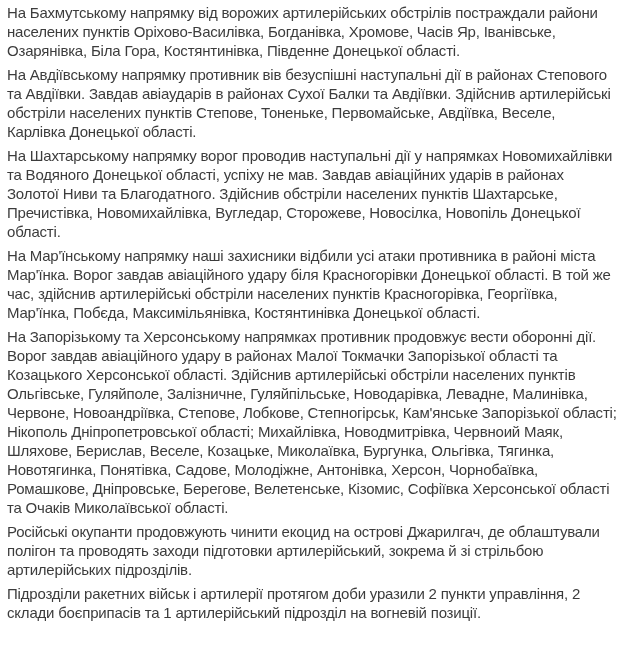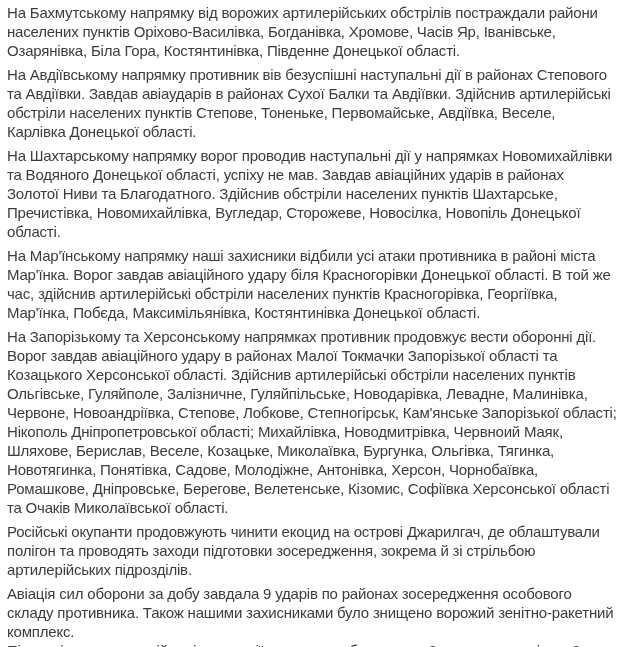--- a/index.html
+++ b/index.html
@@ -30,16 +30,15 @@
 </style>
 </head>
 <body>
 
 <div class="report">
   <p>На Бахмутському напрямку від ворожих артилерійських обстрілів постраждали райони населених пунктів Оріхово-Василівка, Богданівка, Хромове, Часів Яр, Іванівське, Озарянівка, Біла Гора, Костянтинівка, Південне Донецької області.</p>
   <p>На Авдіївському напрямку противник вів безуспішні наступальні дії в районах Степового та Авдіївки. Завдав авіаударів в районах Сухої Балки та Авдіївки. Здійснив артилерійські обстріли населених пунктів Степове, Тоненьке, Первомайське, Авдіївка, Веселе, Карлівка Донецької області.</p>
   <p>На Шахтарському напрямку ворог проводив наступальні дії у напрямках Новомихайлівки та Водяного Донецької області, успіху не мав. Завдав авіаційних ударів в районах Золотої Ниви та Благодатного. Здійснив обстріли населених пунктів Шахтарське, Пречистівка, Новомихайлівка, Вугледар, Сторожеве, Новосілка, Новопіль Донецької області.</p>
   <p>На Мар'їнському напрямку наші захисники відбили усі атаки противника в районі міста Мар'їнка. Ворог завдав авіаційного удару біля Красногорівки Донецької області. В той же час, здійснив артилерійські обстріли населених пунктів Красногорівка, Георгіївка, Мар'їнка, Побєда, Максимільянівка, Костянтинівка Донецької області.</p>
   <p>На Запорізькому та Херсонському напрямках противник продовжує вести оборонні дії. Ворог завдав авіаційного удару в районах Малої Токмачки Запорізької області та Козацького Херсонської області. Здійснив артилерійські обстріли населених пунктів Ольгівське, Гуляйполе, Залізничне, Гуляйпільське, Новодарівка, Левадне, Малинівка, Червоне, Новоандріївка, Степове, Лобкове, Степногірськ, Кам'янське Запорізької області; Нікополь Дніпропетровської області; Михайлівка, Новодмитрівка, Червноий Маяк, Шляхове, Берислав, Веселе, Козацьке, Миколаївка, Бургунка, Ольгівка, Тягинка, Новотягинка, Понятівка, Садове, Молодіжне, Антонівка, Херсон, Чорнобаївка, Ромашкове, Дніпровське, Берегове, Велетенське, Кізомис, Софіївка Херсонської області та Очаків Миколаївської області.</p>
-  <p>Російські окупанти продовжують чинити екоцид на острові Джарилгач, де облаштували полігон та проводять заходи підготовки зосередження, зокрема й зі стрільбою артилерійських підрозділів.</p>
-  <p class="joined">Авіація сил оборони за добу завдала 9 ударів по районах зосередження особового складу противника. Також нашими захисниками було знищено ворожий зенітно-ракетний комплекс.</p>
+  <p>Російські окупанти продовжують чинити екоцид на острові Джарилгач, де облаштували полігон та проводять заходи підготовки артилерійський, зокрема й зі стрільбою артилерійських підрозділів.</p>
   <p class="joined">Підрозділи ракетних військ і артилерії протягом доби уразили 2 пункти управління, 2 склади боєприпасів та 1 артилерійський підрозділ на вогневій позиції.</p>
 </div>
 
 </body></html>

